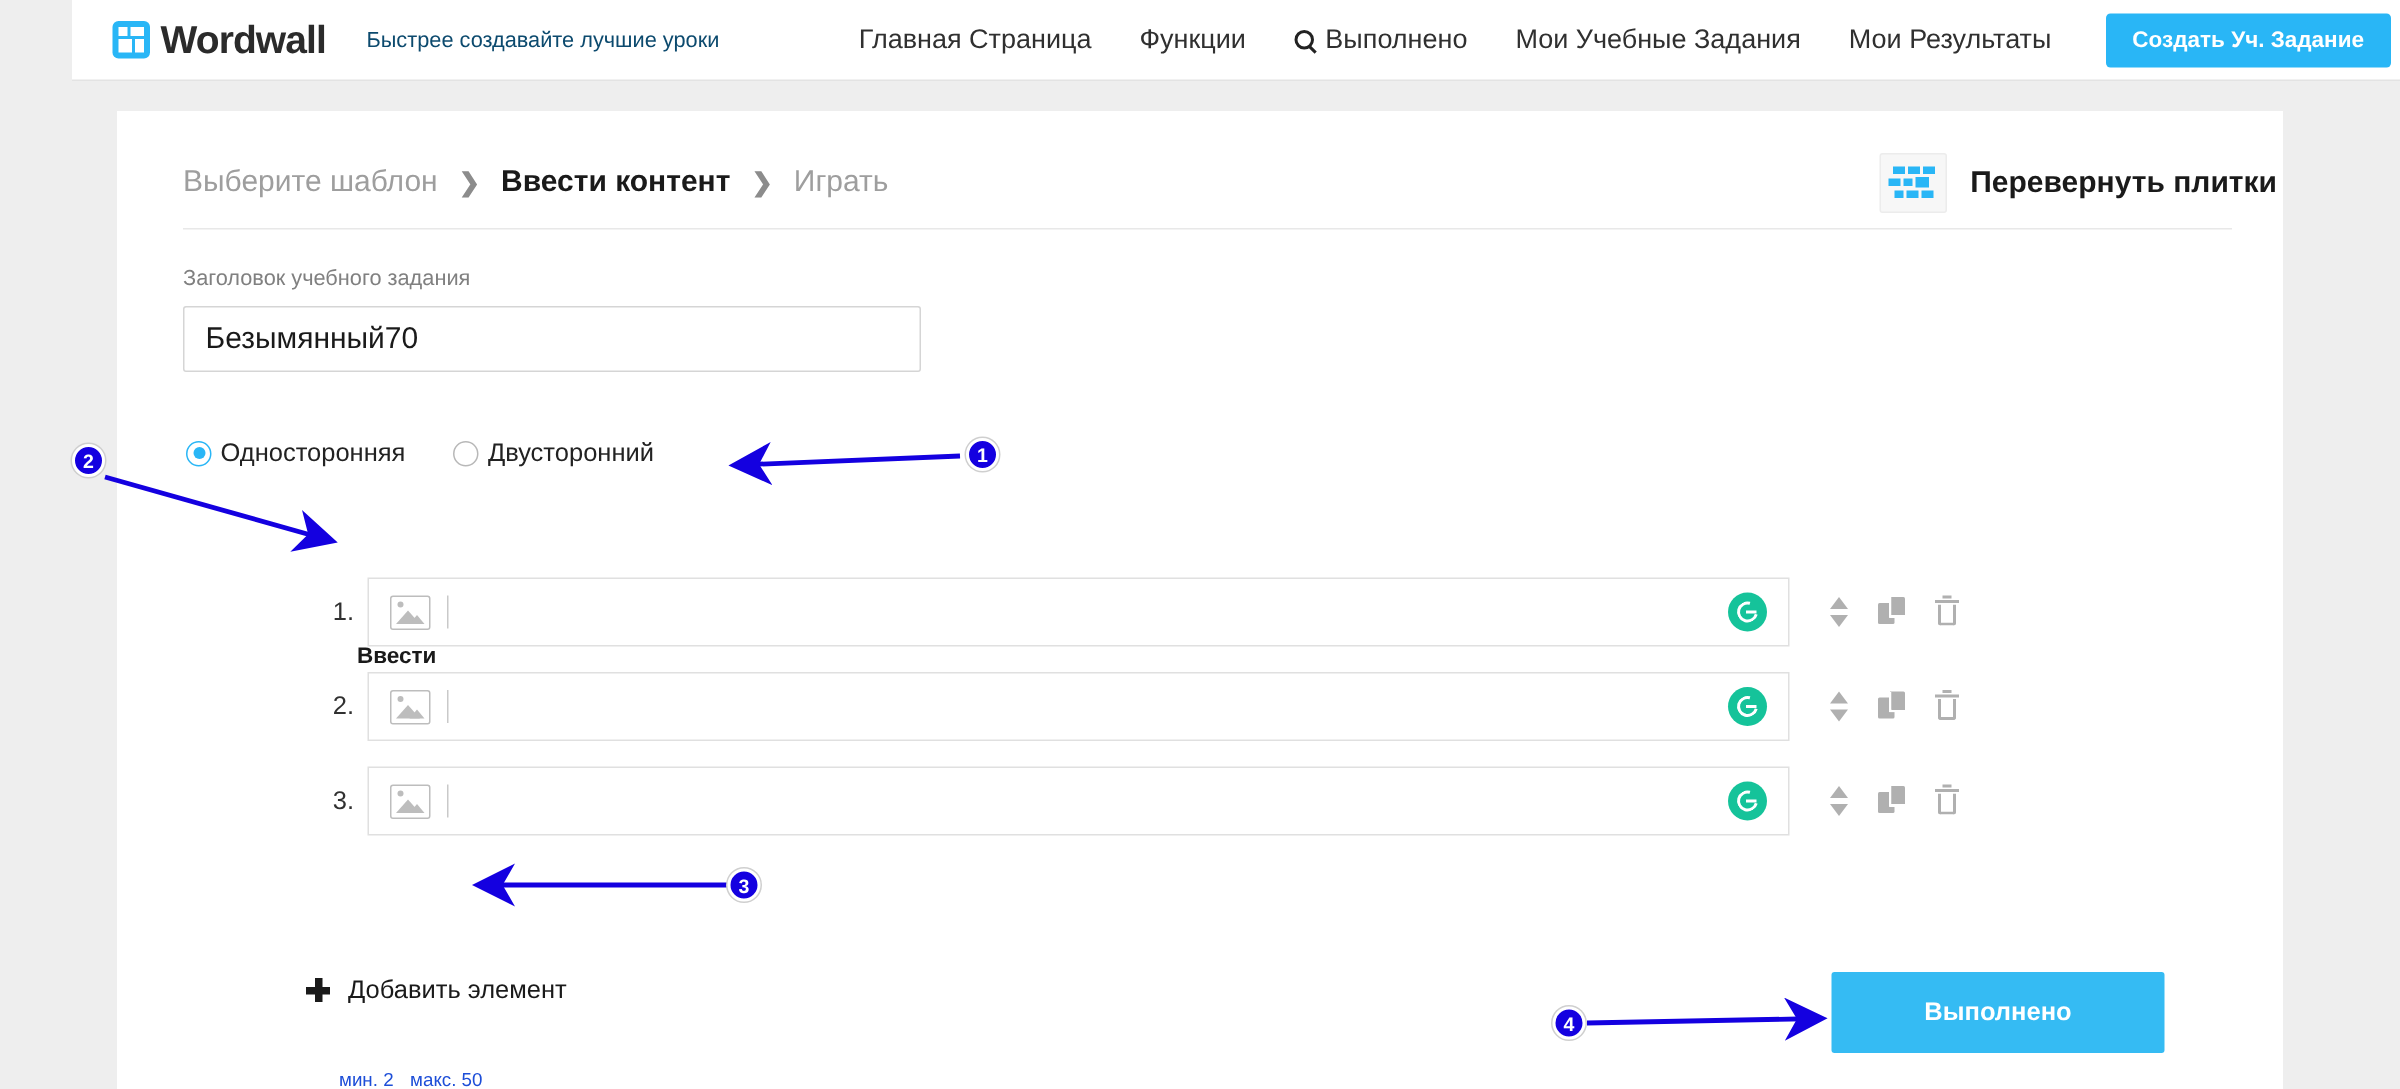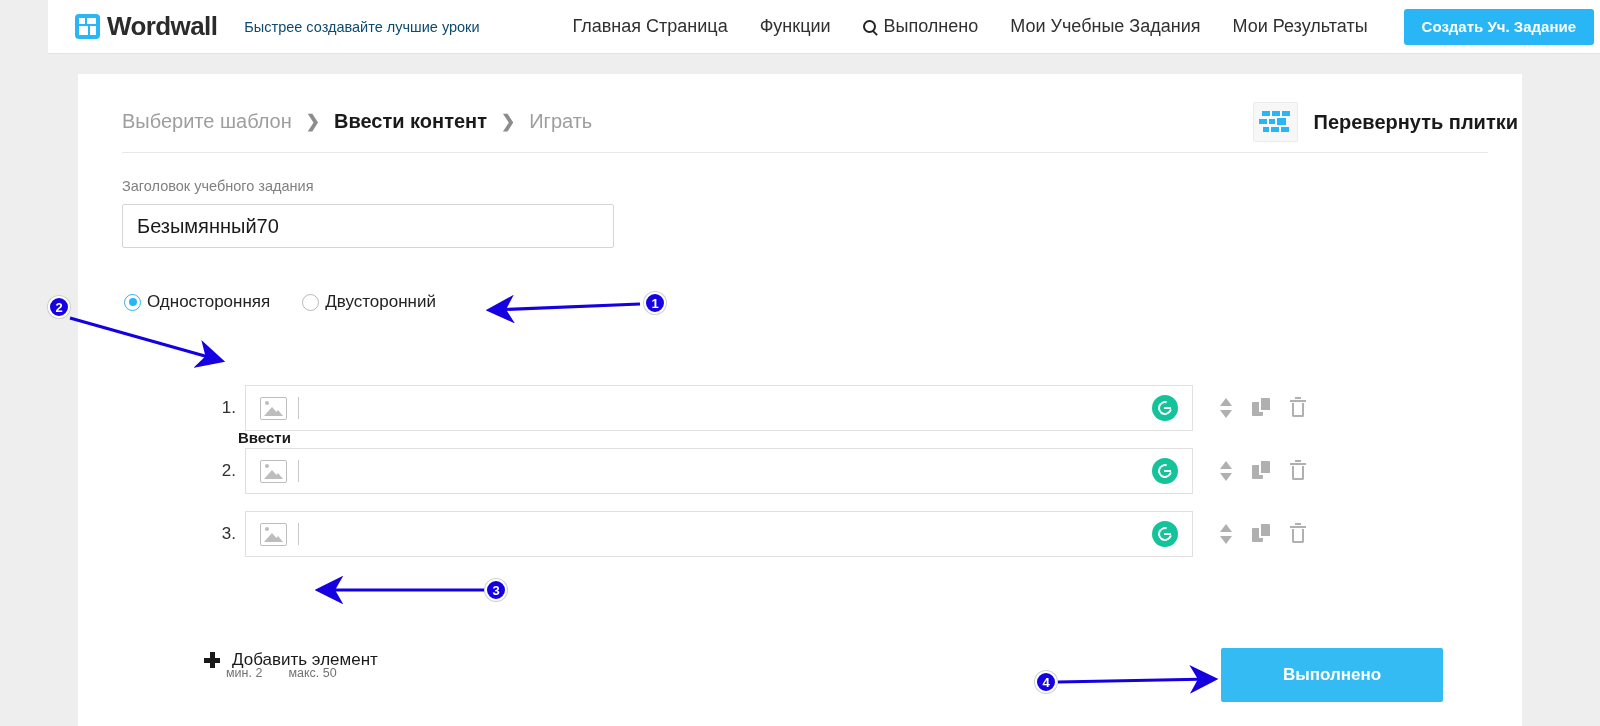--- a/index.html
+++ b/index.html
@@ -238,22 +238,22 @@
     width:16px; height:16px; position:relative; flex:none;
   }
   .plus::before {
     content:""; position:absolute; left:0; top:5.5px; width:16px; height:5px; background:#1a1a1a;
   }
   .plus::after {
     content:""; position:absolute; left:5.5px; top:0; width:5px; height:16px; background:#1a1a1a;
   }
   .add-label { font-size:17px; color:#1a1a1a; white-space:nowrap; }
   .minmax {
-    position:absolute; left:148px; top:592px; font-size:12.5px; color:#737373;
-    display:flex; gap:26px;
+    position:absolute; left:148px; top:639px; font-size:12.5px; color:#1d4ed8;
+    display:flex; gap:11px;
   }
 
   .btn-done {
     position:absolute; left:1143px; top:574px; width:222px; height:54px;
     background:#35bbf3; color:#fff; font-size:17px; font-weight:bold;
     display:flex; align-items:center; justify-content:center;
     border-radius:2px; cursor:pointer;
   }
 
   

